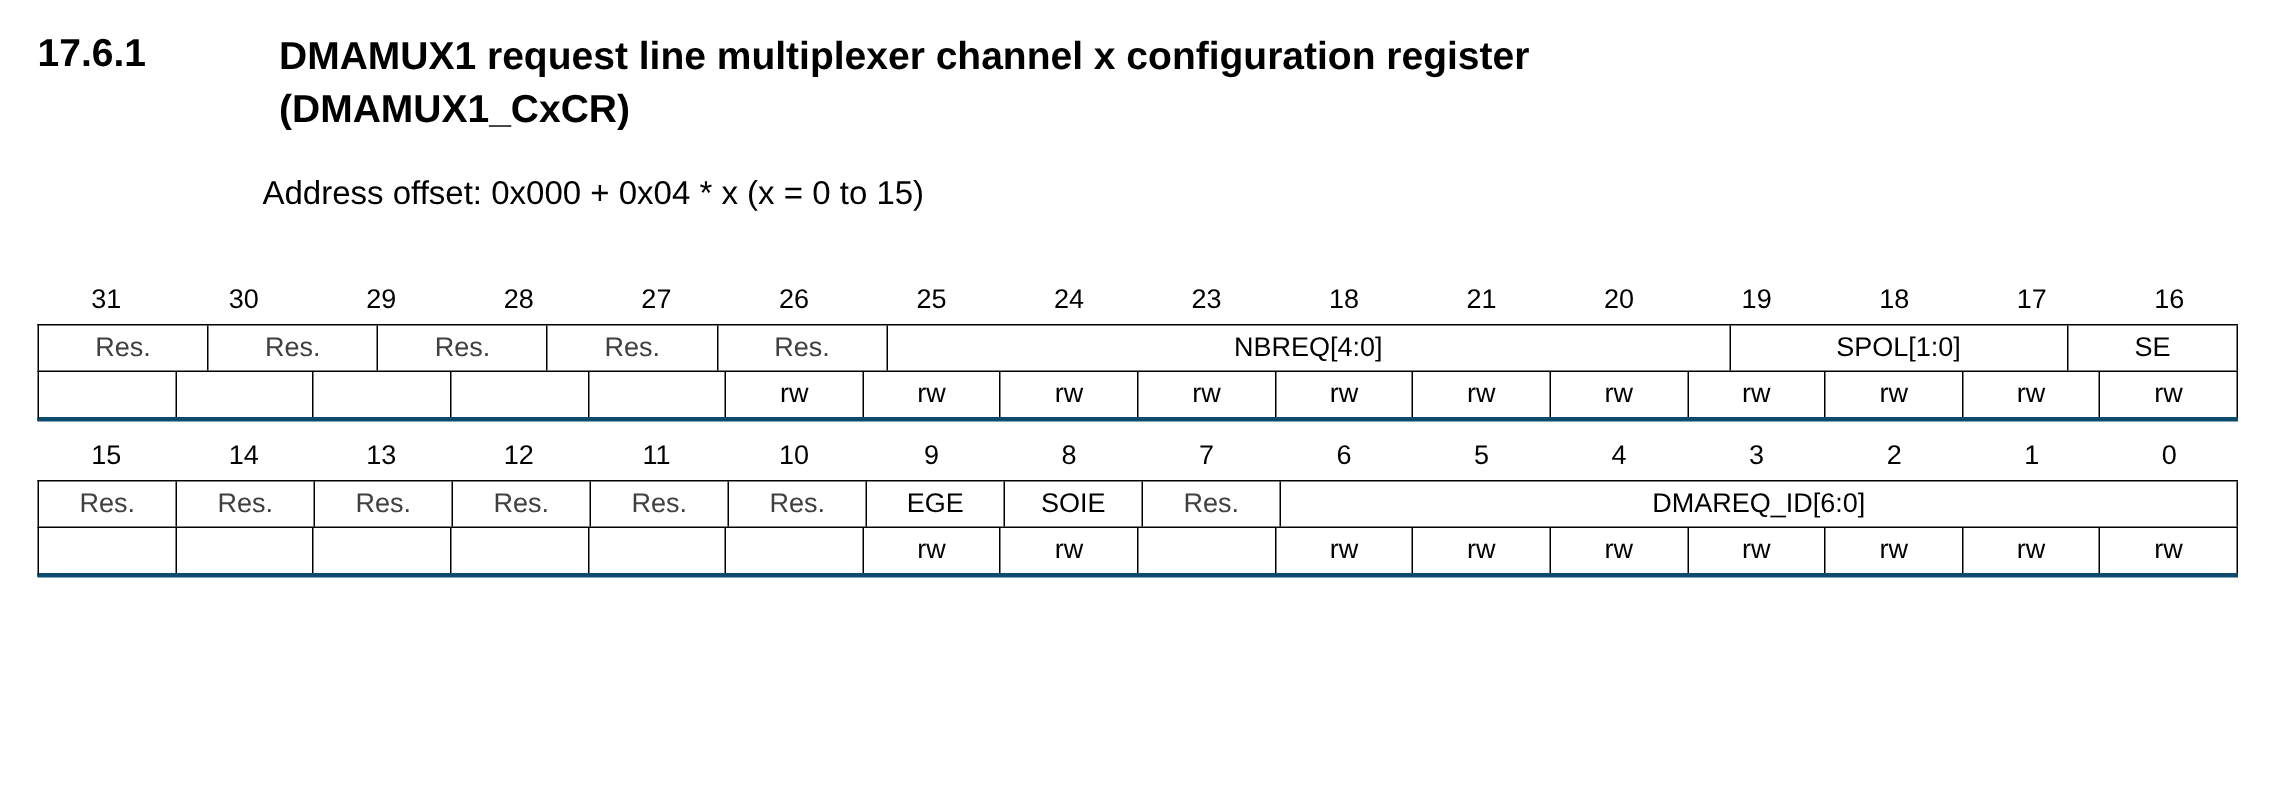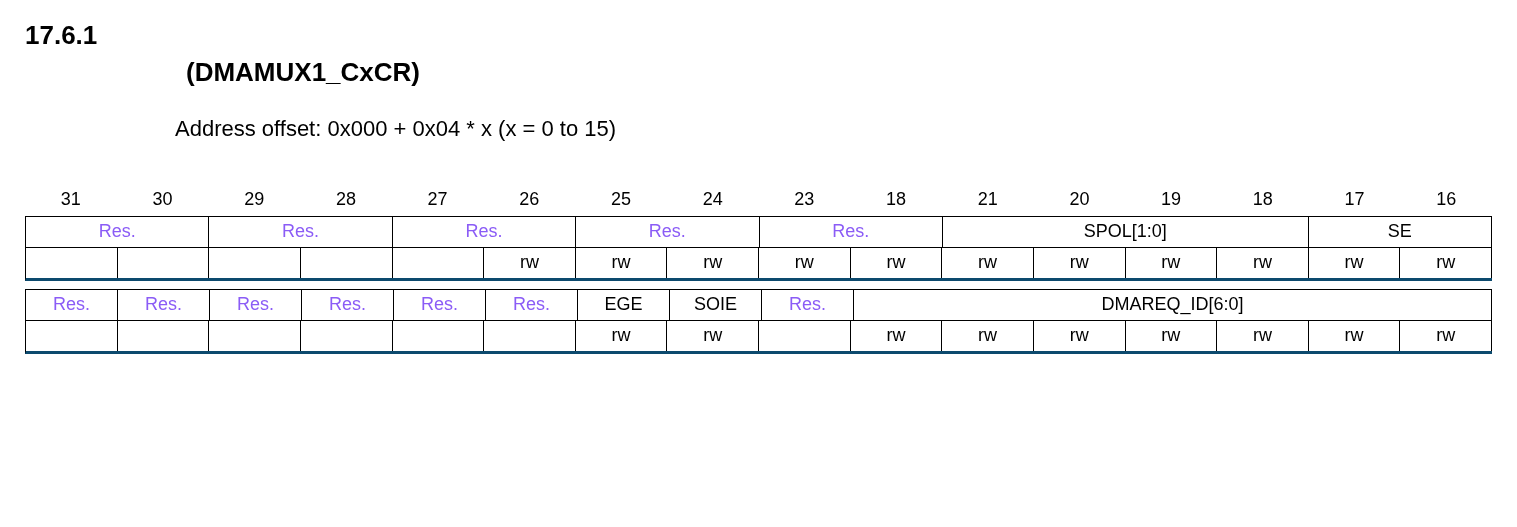--- a/index.html
+++ b/index.html
@@ -59,34 +59,34 @@
     border-right: 1px solid #000;
     display: flex;
     align-items: center;
     justify-content: center;
     font-size: 18px;
     box-sizing: border-box;
     overflow: hidden;
     white-space: nowrap;
   }
   .cell.res {
-    color: #8b5cf6;
+    color: #404040;
   }
   .span2 { flex: 2 2 0; }
   .span3 { flex: 3 3 0; }
   .span5 { flex: 5 5 0; }
   .span7 { flex: 7 7 0; }
 </style>
 </head>
 <body>
 
 <div class="heading">
   <div class="heading-num">17.6.1</div>
   <div class="heading-title">
-    <br>
+    <span>DMAMUX1 request line multiplexer channel x configuration register</span><br>
     <span>(DMAMUX1_CxCR)</span>
   </div>
 </div>
 
 <div class="meta">
   <div>Address offset: 0x000 + 0x04 * x (x = 0 to 15)</div>
 </div>
 
 <div class="reg-block">
 
@@ -108,20 +108,21 @@
     <div>17</div>
     <div>16</div>
   </div>
 
   <div class="regrow names">
     <div class="cell res">Res.</div>
     <div class="cell res">Res.</div>
     <div class="cell res">Res.</div>
     <div class="cell res">Res.</div>
     <div class="cell res">Res.</div>
+    <div class="cell span5">NBREQ[4:0]</div>
     <div class="cell span2">SPOL[1:0]</div>
     <div class="cell">SE</div>
   </div>
 
   <div class="regrow access">
     <div class="cell"></div>
     <div class="cell"></div>
     <div class="cell"></div>
     <div class="cell"></div>
     <div class="cell"></div>
@@ -131,20 +132,38 @@
     <div class="cell">rw</div>
     <div class="cell">rw</div>
     <div class="cell">rw</div>
     <div class="cell">rw</div>
     <div class="cell">rw</div>
     <div class="cell">rw</div>
     <div class="cell">rw</div>
     <div class="cell">rw</div>
   </div>
 
+  <div class="bitnums">
+    <div>15</div>
+    <div>14</div>
+    <div>13</div>
+    <div>12</div>
+    <div>11</div>
+    <div>10</div>
+    <div>9</div>
+    <div>8</div>
+    <div>7</div>
+    <div>6</div>
+    <div>5</div>
+    <div>4</div>
+    <div>3</div>
+    <div>2</div>
+    <div>1</div>
+    <div>0</div>
+  </div>
 
   <div class="regrow names">
     <div class="cell res">Res.</div>
     <div class="cell res">Res.</div>
     <div class="cell res">Res.</div>
     <div class="cell res">Res.</div>
     <div class="cell res">Res.</div>
     <div class="cell res">Res.</div>
     <div class="cell">EGE</div>
     <div class="cell">SOIE</div>

